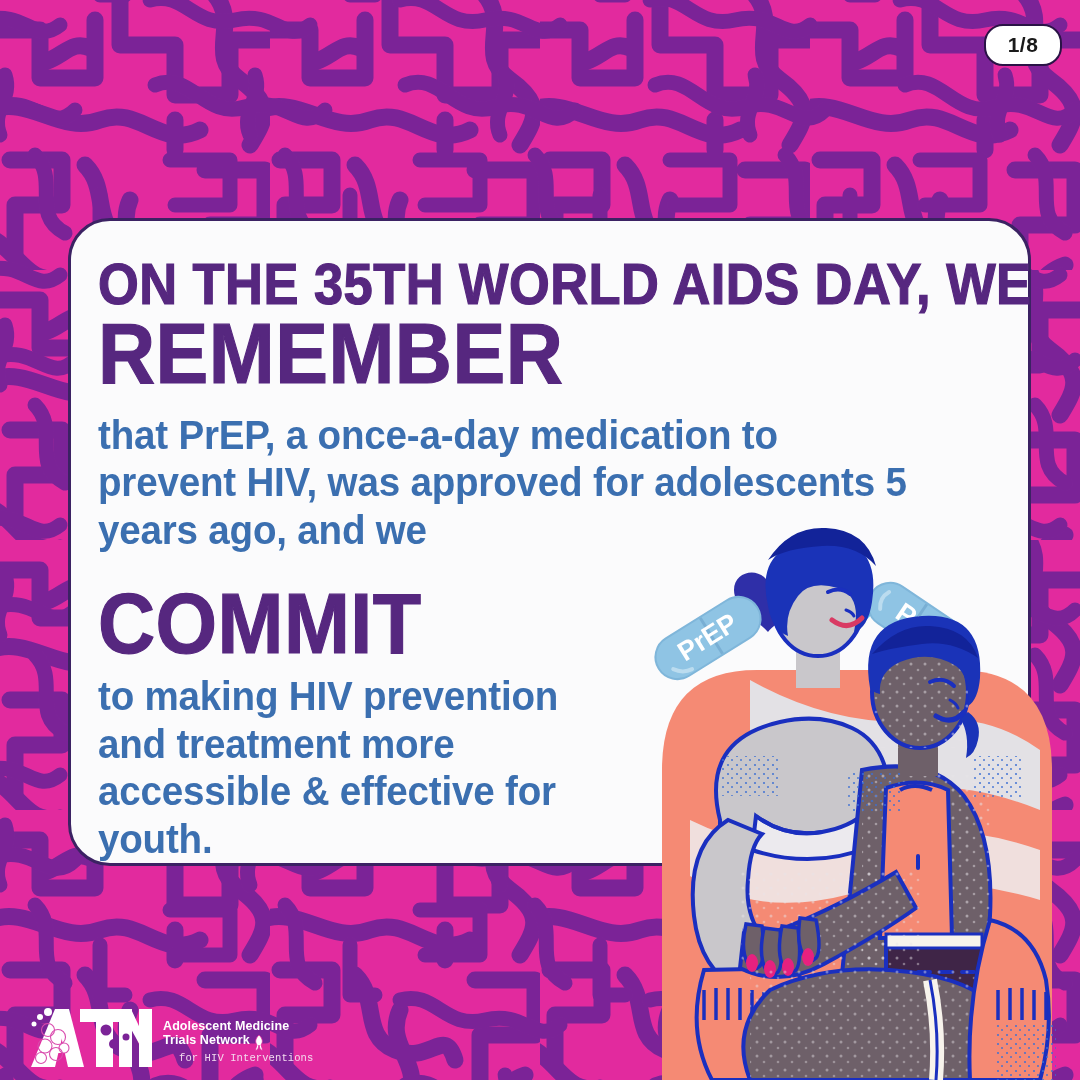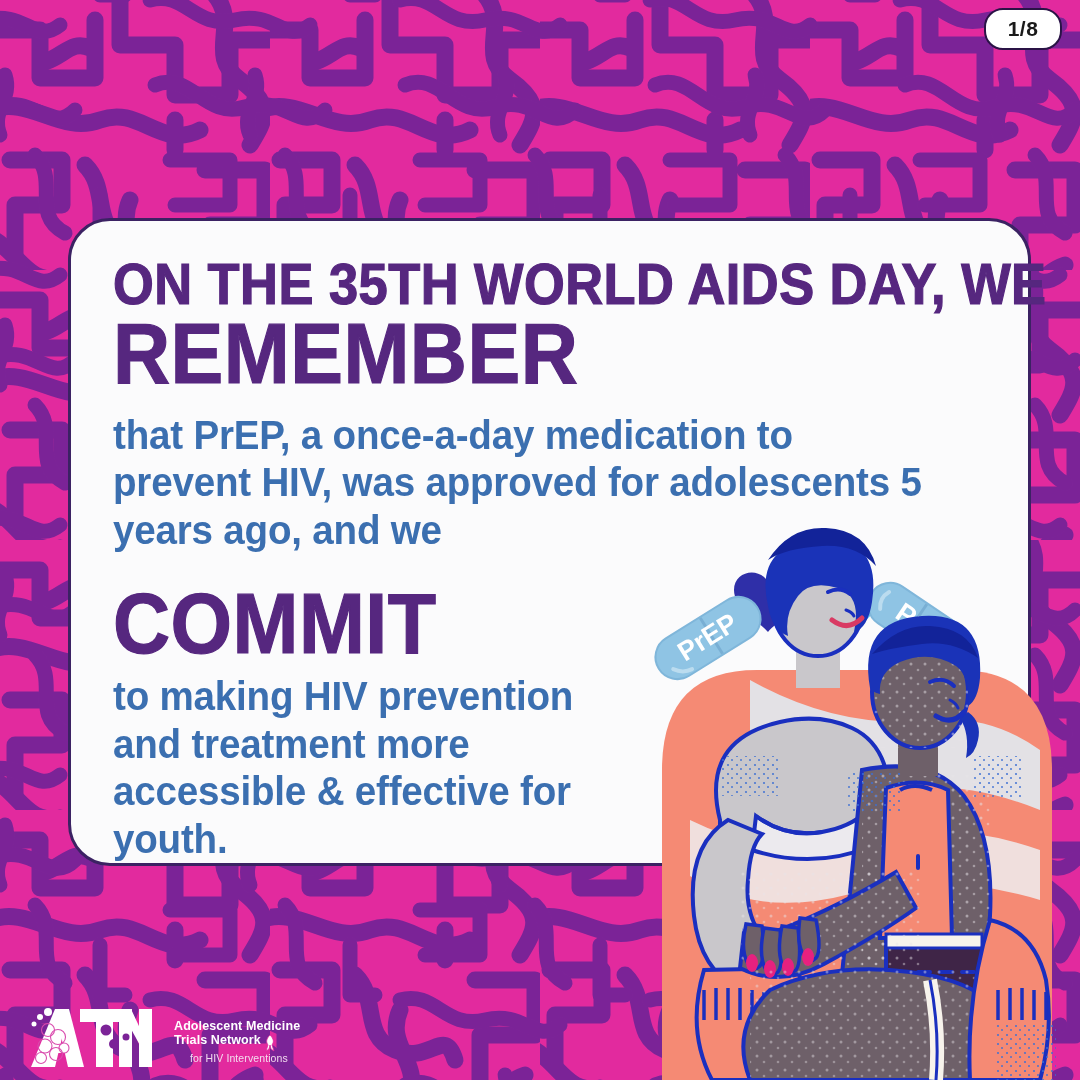--- a/index.html
+++ b/index.html
@@ -20,21 +20,21 @@
   
   #bg-pattern {
     position: absolute;
     inset: 0;
     z-index: 0;
   }
 
   
   #page-pill {
     position: absolute;
-    top: 8px;
+    top: 24px;
     right: 18px;
     z-index: 40;
     width: 74px;
     height: 38px;
     border-radius: 19px;
     background: #ffffff;
     border: 2.5px solid #2a1346;
     display: flex;
     align-items: center;
     justify-content: center;
@@ -56,21 +56,21 @@
     height: 642px;
     background: #fbfbfc;
     border: 3px solid #3b2263;
     border-radius: 42px;
     z-index: 10;
   }
 
   
   #copy {
     position: absolute;
-    left: 113px;
+    left: 98px;
     top: 258px;
     width: 880px;
     z-index: 20;
   }
 
   .grunge {
     font-family: "Liberation Sans Narrow", "Liberation Sans", sans-serif;
     font-weight: bold;
     color: #56277F;
     text-transform: uppercase;
@@ -119,40 +119,40 @@
   }
 
   
   #logo {
     position: absolute;
     left: 26px;
     bottom: 10px;
     z-index: 40;
     display: flex;
     align-items: flex-end;
-    gap: 20px;
+    gap: 9px;
   }
   #logo-mark { width: 128px; height: 66px; display:block; }
   #logo-text {
     display: flex;
     flex-direction: column;
     padding-bottom: 6px;
     line-height: 1.08;
   }
   #logo-text .l1, #logo-text .l2 {
     font-family: "Liberation Sans", sans-serif;
     font-weight: bold;
     font-size: 12.5px;
     color: #ffffff;
     letter-spacing: .1px;
     white-space: nowrap;
   }
   #logo-text .l2 { display:flex; align-items:flex-start; gap:2px; }
   #logo-text .l3 {
-    font-family: Liberation Sans, sans-serif;
+    font-family: Liberation Mono, monospace;
     font-size: 10.5px;
     color: #f3dbee;
     letter-spacing: .1px;
     white-space: nowrap;
     margin-top: 1px;
     padding-left: 16px;
   }
 </style>
 </head>
 <body>

